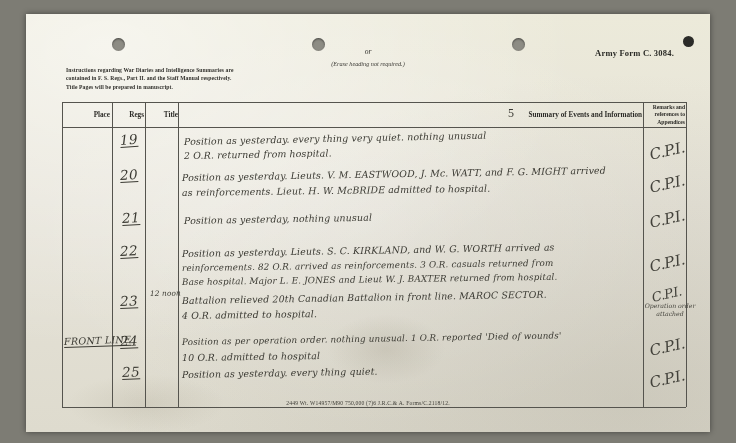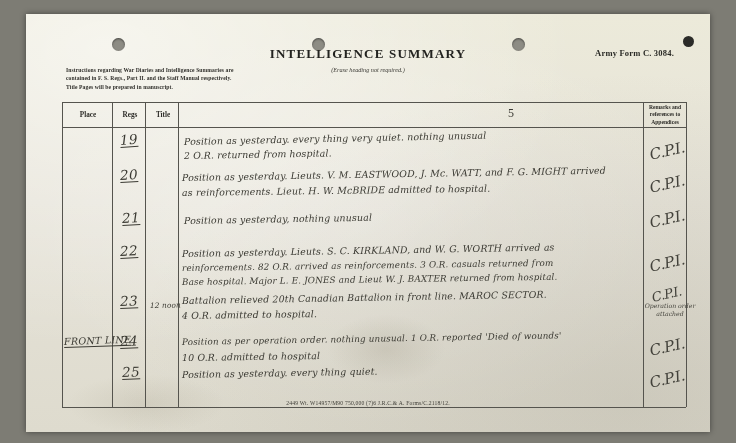--- a/index.html
+++ b/index.html
@@ -118,21 +118,21 @@
     background: #55544e;
   }
   .h-rule { height: 1px; left: 36px; right: 24px; }
   .v-rule { width: 1px; }
 
   .col-head {
     position: absolute;
     font-size: 7.2px;
     font-weight: bold;
     color: #2d2c28;
-    text-align: center;
+    text-align: right;
   }
   .col-head.small {
     font-size: 5.6px;
     line-height: 7.4px;
     font-weight: bold;
   }
   .page-num {
     position: absolute;
     left: 482px;
     top: 92px;
@@ -219,38 +219,39 @@
     <div class="punch p3"></div>
     <div class="corner-dot"></div>
 
     <div class="stain" style="left:300px; top:300px; width:120px; height:70px; background:radial-gradient(ellipse,rgba(140,132,112,0.20),rgba(0,0,0,0) 70%);"></div>
     <div class="stain" style="left:40px; top:360px; width:160px; height:60px; background:radial-gradient(ellipse,rgba(150,143,122,0.18),rgba(0,0,0,0) 70%);"></div>
 
     <div class="instructions">Instructions regarding War Diaries and Intelligence Summaries are contained in F. S. Regs., Part II. and the Staff Manual respectively. Title Pages will be prepared in manuscript.</div>
     <div class="army-form">Army Form C. 3084.</div>
 
     <div class="title-block">
-      <div class="title-sub">INTELLIGENCE SUMMARY</div>
+      <div class="title-or">or</div>
       <div class="title-note">(Erase heading not required.)</div>
     </div>
 
     <div class="rule h-rule" style="top:88px;"></div>
     <div class="rule h-rule" style="top:113px;"></div>
     <div class="rule h-rule" style="top:393px;"></div>
 
     <div class="rule v-rule" style="left:36px;  top:88px; height:305px;"></div>
     <div class="rule v-rule" style="left:86px;  top:88px; height:305px;"></div>
     <div class="rule v-rule" style="left:119px; top:88px; height:305px;"></div>
     <div class="rule v-rule" style="left:152px; top:88px; height:305px;"></div>
     <div class="rule v-rule" style="left:617px; top:88px; height:305px;"></div>
     <div class="rule v-rule" style="left:660px; top:88px; height:305px;"></div>
 
     <div class="col-head" style="left:40px; width:44px; top:97px;">Place</div>
     <div class="col-head" style="left:90px; width:28px; top:97px;">Regs</div>
     <div class="col-head" style="left:122px; width:30px; top:97px;">Title</div>
+    <div class="col-head" style="left:156px; width:460px; top:97px;">Summary of Events and Information</div>
     <div class="col-head small" style="left:619px; width:40px; top:90px;">Remarks and references to Appendices</div>
     <div class="page-num">5</div>
 
     <div class="hand day" style="left:94px;  top:118px; transform:rotate(-4deg);">19</div>
     <div class="hand entry" style="left:158px; top:122px; transform:rotate(-1.2deg);">Position as yesterday. every thing very quiet. nothing unusual</div>
     <div class="hand entry" style="left:158px; top:136px; transform:rotate(-1deg);">2 O.R. returned from hospital.</div>
     <div class="cpi" style="left:624px; top:132px;">C.P.I.</div>
 
     <div class="hand day" style="left:94px;  top:153px; transform:rotate(-3deg);">20</div>
     <div class="hand entry" style="left:156px; top:158px; transform:rotate(-1deg);">Position as yesterday. Lieuts. V. M. EASTWOOD, J. Mc. WATT, and F. G. MIGHT arrived</div>
@@ -261,21 +262,21 @@
     <div class="hand entry" style="left:158px; top:201px; transform:rotate(-1deg);">Position as yesterday, nothing unusual</div>
     <div class="cpi" style="left:624px; top:200px;">C.P.I.</div>
 
     <div class="hand day" style="left:94px;  top:229px; transform:rotate(-3deg);">22</div>
     <div class="hand entry" style="left:156px; top:234px; transform:rotate(-1deg);">Position as yesterday. Lieuts. S. C. KIRKLAND, and W. G. WORTH arrived as</div>
     <div class="hand entry small" style="left:156px; top:249px; transform:rotate(-0.8deg);">reinforcements.  82 O.R. arrived as reinforcements.  3 O.R. casuals returned from</div>
     <div class="hand entry small" style="left:156px; top:263px; transform:rotate(-0.8deg);">Base hospital.  Major L. E. JONES and Lieut W. J. BAXTER returned from hospital.</div>
     <div class="cpi" style="left:624px; top:244px;">C.P.I.</div>
 
     <div class="hand day" style="left:94px;  top:279px; transform:rotate(-2deg);">23</div>
-    <div class="hand hour" style="left:124px; top:287px; transform:rotate(-1deg);">12 noon</div>
+    <div class="hand hour" style="left:124px; top:275px; transform:rotate(-1deg);">12 noon</div>
     <div class="hand entry" style="left:156px; top:281px; transform:rotate(-1deg);">Battalion relieved 20th Canadian Battalion in front line. MAROC SECTOR.</div>
     <div class="hand entry" style="left:156px; top:296px; transform:rotate(-0.8deg);">4 O.R. admitted to hospital.</div>
     <div class="cpi" style="left:626px; top:276px; font-size:13px;">C.P.I.</div>
     <div class="appx-note" style="left:618px; top:288px;">Operation order attached</div>
 
     <div class="hand place" style="left:38px;  top:322px; transform:rotate(-2deg);">FRONT LINE</div>
     <div class="hand day" style="left:94px;  top:319px; transform:rotate(-2deg);">24</div>
     <div class="hand entry small" style="left:156px; top:323px; transform:rotate(-1deg);">Position as per operation order.  nothing unusual.  1 O.R. reported 'Died of wounds'</div>
     <div class="hand entry" style="left:156px; top:338px; transform:rotate(-0.8deg);">10 O.R. admitted to hospital</div>
     <div class="cpi" style="left:624px; top:328px;">C.P.I.</div>

